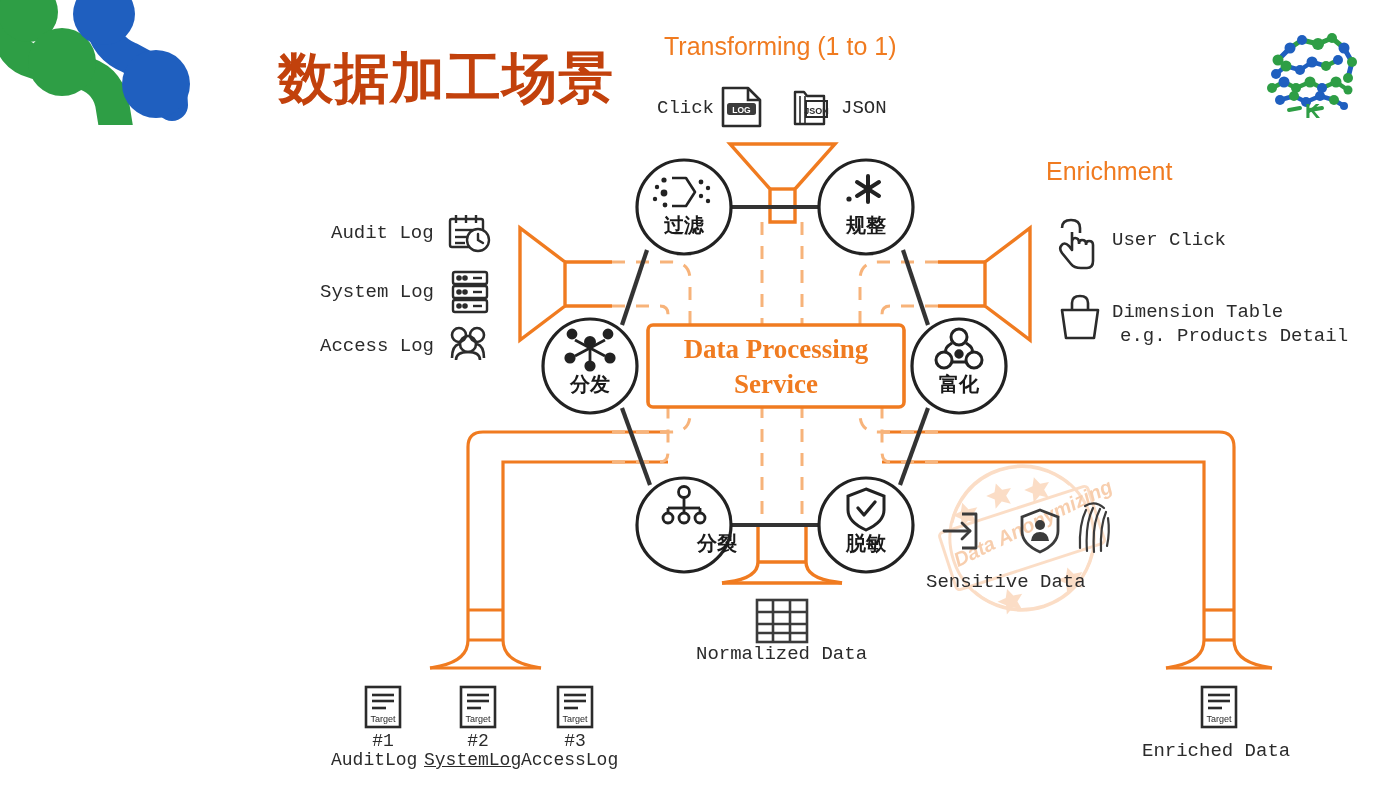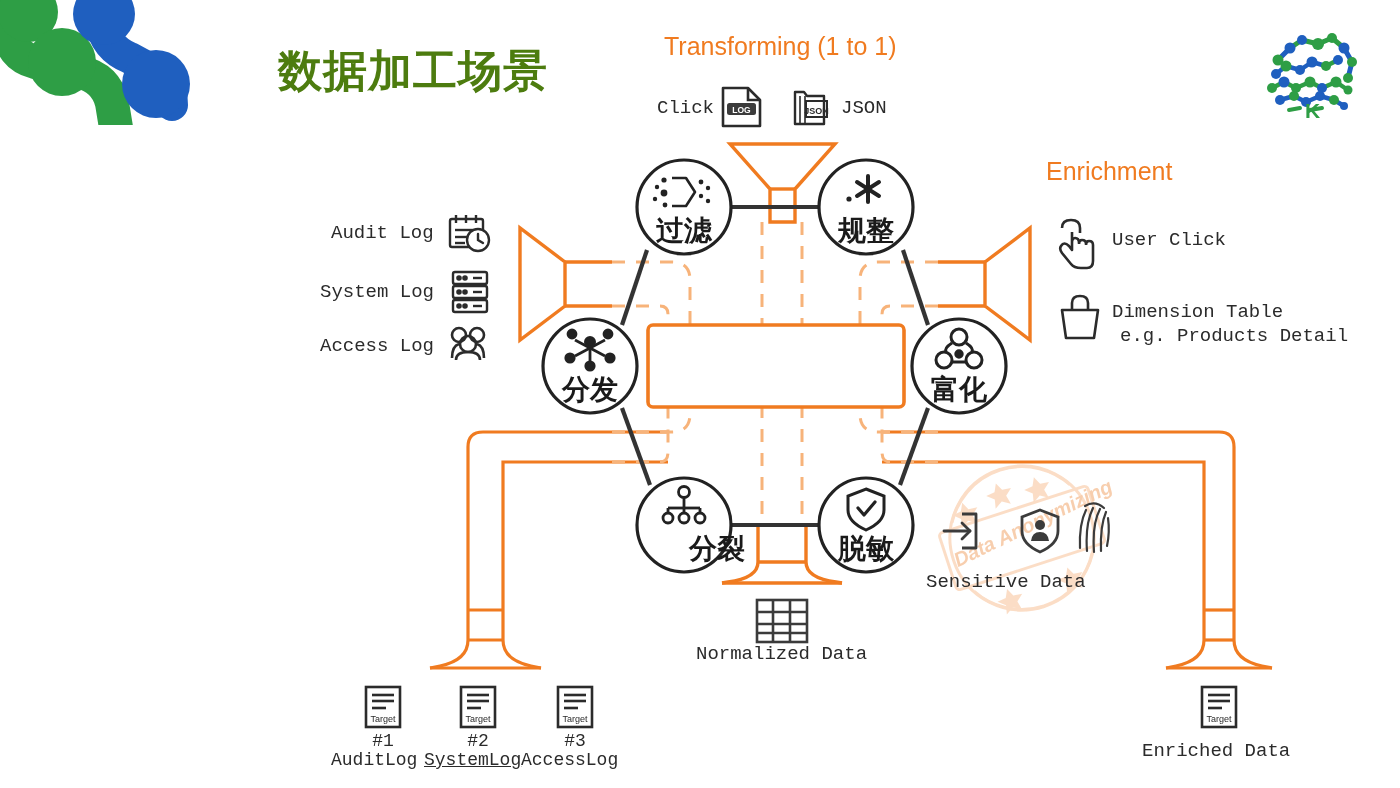--- a/index.html
+++ b/index.html
@@ -4,25 +4,25 @@
 <style>
   html,body{margin:0;padding:0;background:#ffffff;}
   body{width:1400px;height:788px;position:relative;overflow:hidden;
        font-family:"Liberation Sans",sans-serif;}
   #stage{position:absolute;inset:0;width:1400px;height:788px;}
   svg.layer{position:absolute;left:0;top:0;width:1400px;height:788px;overflow:visible;}
   .txt{position:absolute;white-space:pre;}
   .mono{font-family:"Liberation Mono",monospace;}
   .sans{font-family:"Liberation Sans",sans-serif;}
   .serif{font-family:"Liberation Serif",serif;}
-  .title-cn{font-weight:bold;font-size:44px;color:#4d7c0f;letter-spacing:1px;}
+  .title-cn{font-weight:bold;font-size:55px;color:#c2410c;letter-spacing:1px;}
   .section-hd{font-size:25px;color:#F07B20;}
   .lbl{font-size:19px;color:#2b2b2b;letter-spacing:0px;}
   .lbl-sm{font-size:18px;color:#2b2b2b;}
-  .circ-lbl{font-size:28px;font-weight:bold;color:#1a1a1a;
+  .circ-lbl{font-size:20px;font-weight:bold;color:#1a1a1a;
             font-family:"Liberation Sans",sans-serif;}
   .dps{font-size:27px;font-weight:bold;color:#F07B20;line-height:1.18;text-align:center;}
   .klogo{font-size:21px;font-weight:bold;color:#2e9e45;
          font-family:"Liberation Sans",sans-serif;}
 </style>
 </head>
 <body>
 
 <div id="stage">
 
@@ -373,20 +373,22 @@
   <div class="txt mono lbl" style="left:841px;top:97px;">JSON</div>
 
   <div class="txt mono lbl" style="left:331px;top:222px;">Audit Log</div>
   <div class="txt mono lbl" style="left:320px;top:281px;">System Log</div>
   <div class="txt mono lbl" style="left:320px;top:335px;">Access Log</div>
 
   <div class="txt mono lbl" style="left:1112px;top:229px;">User Click</div>
   <div class="txt mono lbl" style="left:1112px;top:301px;">Dimension Table</div>
   <div class="txt mono lbl" style="left:1120px;top:325px;">e.g. Products Detail</div>
 
+  <div class="txt serif dps" style="left:648px;top:334px;width:256px;">Data Processing</div>
+  <div class="txt serif dps" style="left:648px;top:369px;width:256px;">Service</div>
 
   <div class="txt circ-lbl" style="left:644px;top:212px;width:80px;text-align:center;">过滤</div>
   <div class="txt circ-lbl" style="left:826px;top:212px;width:80px;text-align:center;">规整</div>
   <div class="txt circ-lbl" style="left:550px;top:371px;width:80px;text-align:center;">分发</div>
   <div class="txt circ-lbl" style="left:919px;top:371px;width:80px;text-align:center;">富化</div>
   <div class="txt circ-lbl" style="left:677px;top:530px;width:80px;text-align:center;">分裂</div>
   <div class="txt circ-lbl" style="left:826px;top:530px;width:80px;text-align:center;">脱敏</div>
 
   <div class="txt mono lbl" style="left:696px;top:643px;">Normalized Data</div>
   <div class="txt mono lbl" style="left:926px;top:571px;">Sensitive Data</div>

